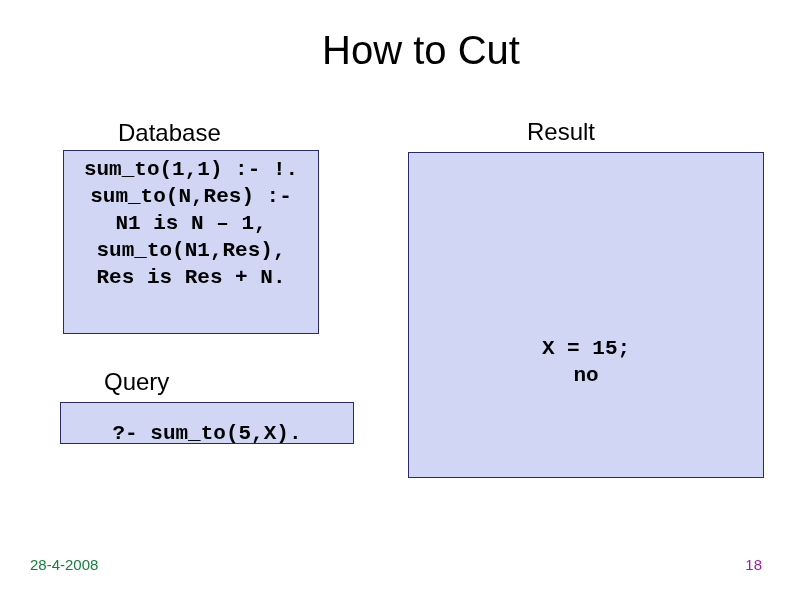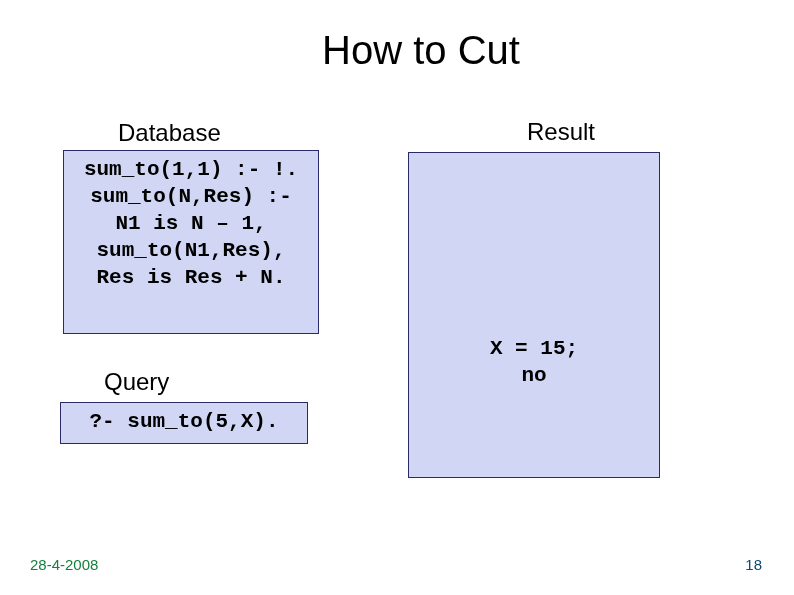--- a/index.html
+++ b/index.html
@@ -46,48 +46,48 @@
   .db-box {
     top: 150px;
     left: 63px;
     width: 256px;
     height: 184px;
     padding-top: 6px;
   }
   .result-box {
     top: 152px;
     left: 408px;
-    width: 252px;
+    width: 356px;
     height: 326px;
     display: flex;
     flex-direction: column;
     justify-content: center;
     align-items: center;
     padding-top: 96px;
   }
   .query-box {
     top: 402px;
     left: 60px;
-    width: 248px;
+    width: 294px;
     height: 42px;
-    padding-top: 6px;
+    padding-top: 18px;
   }
   .footer-date {
     position: absolute;
     bottom: 22px;
     left: 30px;
     font-size: 15px;
     color: #15803d;
   }
   .footer-page {
     position: absolute;
     bottom: 22px;
     right: 32px;
     font-size: 15px;
-    color: #0c4a6e;
+    color: #a21caf;
   }
 </style>
 </head>
 <body>
 
 <h1 class="slide-title">How to Cut</h1>
 
 <div class="label label-database">Database</div>
 <div class="label label-result">Result</div>
 

